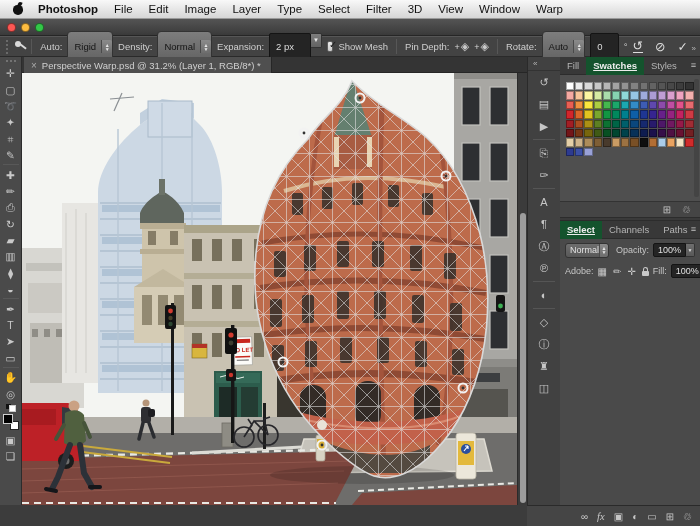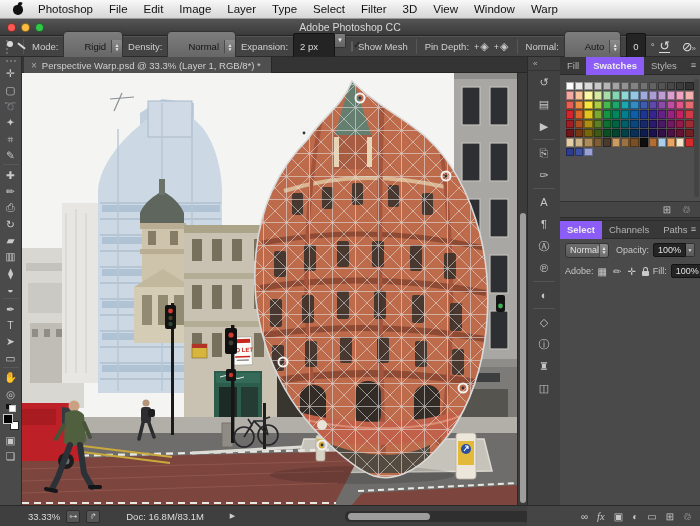--- a/index.html
+++ b/index.html
@@ -9,42 +9,42 @@
 
   
   .menubar{position:absolute;top:0;left:0;right:0;height:19px;
     background:linear-gradient(#f8f8f8,#d6d6d6);border-bottom:1px solid #9a9a9a;
     display:flex;align-items:center;padding-left:10px;font-size:11.5px;color:#111;}
   .apple{width:12px;height:12px;position:relative;margin:0 6px 0 2px;}
   .apple::before{content:"";position:absolute;left:1px;top:2px;width:10px;height:10px;background:#111;border-radius:45% 45% 48% 48%;}
   .apple::after{content:"";position:absolute;left:6px;top:-1px;width:4px;height:4px;background:#111;border-radius:60% 0 60% 0;transform:rotate(20deg);}
   .menu-items{display:flex;}
   .menu-items span{padding:0 8px;line-height:19px;}
-  .menu-items span.b{font-weight:normal;}
+  .menu-items span.b{font-weight:bold;}
 
   
   .titlebar{position:absolute;top:19px;left:0;right:0;height:17px;
     background:linear-gradient(#545454,#3a3a3a);border-bottom:1px solid #262626;
     display:flex;align-items:center;padding-left:7px;}
   .tl{width:9px;height:9px;border-radius:50%;margin-right:5px;border:1px solid rgba(0,0,0,.45);}
   .tl.red{background:#fc5753;} .tl.yel{background:#fdbc40;} .tl.grn{background:#33c748;}
   .wtitle{position:absolute;left:0;right:0;text-align:center;font-size:10.5px;color:#d8d8d8;}
 
   
   .optionsbar{position:absolute;top:36px;left:0;right:0;height:21px;background:#434343;
     border-top:1px solid #565656;border-bottom:1px solid #2a2a2a;
     display:flex;align-items:center;font-size:9.5px;color:#cfcfcf;padding:0 6px;gap:5px;}
   .grip{width:4px;height:14px;border-left:2px dotted #6a6a6a;margin-right:2px;}
   .pinicon{width:15px;height:14px;position:relative;}
   .pinicon::before{content:"";position:absolute;right:2px;top:1px;width:6px;height:6px;background:#d9d9d9;border-radius:50%;}
   .pinicon::after{content:"";position:absolute;left:2px;top:5px;width:9px;height:2px;background:#d9d9d9;transform:rotate(38deg);}
   .osep{width:1px;height:15px;background:#2c2c2c;border-right:1px solid #575757;margin:0 3px;}
   .olabel{white-space:nowrap;}
   .dd{display:flex;align-items:center;height:31px;background:linear-gradient(#7d7d7d,#636363);
-      border:1px solid #333;border-radius:4px;color:#141414;padding-left:20px;white-space:nowrap;}
+      border:1px solid #333;border-radius:4px;color:#141414;padding-left:6px;white-space:nowrap;}
   .spin{width:11px;height:13px;margin-left:5px;background:linear-gradient(#8b8b8b,#6d6d6d);
       border-left:1px solid #4a4a4a;border-radius:0 2px 2px 0;display:flex;flex-direction:column;
       align-items:center;justify-content:center;color:#e8e8e8;font-size:5px;line-height:4px;}
   .spin::before{content:"▲";} .spin::after{content:"▼";}
   .df{display:flex;align-items:center;height:15px;background:#242424;border:1px solid #141414;
       border-radius:2px;color:#dcdcdc;padding:13px 6px;}
   .dfbtn{width:11px;height:15px;background:linear-gradient(#7d7d7d,#636363);border:1px solid #333;
       border-left:none;border-radius:0 2px 2px 0;color:#e8e8e8;font-size:6px;display:flex;align-items:center;justify-content:center;}
   .cb{width:11px;height:11px;background:linear-gradient(#ececec,#cbcbcb);border:1px solid #5f5f5f;
       border-radius:2px;position:relative;}
@@ -84,21 +84,21 @@
   
   .dockstrip{position:absolute;left:527px;top:57px;width:33px;bottom:21px;background:#414141;
        border-left:1px solid #2a2a2a;display:flex;flex-direction:column;align-items:center;}
   .dockhead{width:100%;text-align:left;color:#b5b5b5;font-size:8px;padding:2px 0 2px 5px;border-bottom:1px solid #333;}
   .dicon{width:24px;height:22px;display:flex;align-items:center;justify-content:center;color:#c6c6c6;font-size:11px;}
   .dsep{width:22px;height:1px;background:#333;border-bottom:1px solid #555;margin:2px 0;}
 
   .panels{position:absolute;left:560px;top:57px;width:140px;bottom:21px;background:#4a4a4a;}
   .ptabs{height:18px;background:#383838;display:flex;align-items:center;position:relative;border-bottom:1px solid #2c2c2c;}
   .ptab{padding:0 7px;font-size:9.5px;color:#b4b4b4;line-height:18px;height:18px;}
-  .ptab.active{background:#8b5cf6;color:#ececec;font-weight:bold;}
+  .ptab.active{background:#14532d;color:#ececec;font-weight:bold;text-decoration:underline;}
   .pmenu{position:absolute;right:4px;top:3px;color:#c2c2c2;font-size:9px;}
   .collapser{position:absolute;right:4px;top:-13px;color:#b5b5b5;font-size:8px;}
 
   .swatchbody{height:126px;background:#4f4f4f;padding:7px 4px 0 6px;position:relative;}
   .swrow{display:flex;gap:1px;margin-bottom:1px;}
   .sw{width:8.2px;height:8.4px;border:0.5px solid rgba(0,0,0,.35);}
   .swscroll{position:absolute;right:1px;top:4px;bottom:4px;width:5px;background:#444;border-radius:2px;}
   .swatchbottom{height:16px;background:#454545;border-top:1px solid #333;display:flex;align-items:center;
        justify-content:flex-end;gap:11px;padding-right:9px;color:#c2c2c2;font-size:10px;}
   .pdivider{height:4px;background:#3a3a3a;border-top:1px solid #2c2c2c;border-bottom:1px solid #2c2c2c;}
@@ -174,28 +174,27 @@
         <span>View</span>
         <span>Window</span>
         <span>Warp</span>
       </div>
   </div>
 
   <div class="titlebar">
     <span class="tl red"></span>
     <span class="tl yel"></span>
     <span class="tl grn"></span>
-    <div class="wtitle">Adobe Photoshop CC</div>
   </div>
 
   <div class="optionsbar">
     <div class="grip"></div>
     <div class="pinicon"></div>
     <div class="osep"></div>
-    <span class="olabel">Mode:</span>
+    <span class="olabel">Auto:</span>
     <div class="dd">
         <span>Rigid</span>
         <span class="spin"></span>
       </div>
     <span class="olabel">Density:</span>
     <div class="dd">
         <span>Normal</span>
         <span class="spin"></span>
       </div>
     <span class="olabel">Expansion:</span>
@@ -205,40 +204,40 @@
         </div>
       <div class="dfbtn">▼</div>
     </div>
     <div class="cb"></div>
     <span class="olabel">Show Mesh</span>
     <div class="osep"></div>
     <span class="olabel">Pin Depth:</span>
     <span class="pdbtn">+<i>◈</i></span>
     <span class="pdbtn">+<i>◈</i></span>
     <div class="osep"></div>
-    <span class="olabel">Normal:</span>
+    <span class="olabel">Rotate:</span>
     <div class="dd">
         <span>Auto</span>
         <span class="spin"></span>
       </div>
     <div class="df" style="width:44px;">
         <span>0</span>
       </div>
     <span class="olabel">°</span>
     <div class="obactions">
       <span class="obtn reset">↺</span>
       <span class="obtn">⊘</span>
       <span class="obtn">✓</span>
     </div>
   </div>
 
   <div class="tabbar">
     <div class="tab">
       <span class="tabclose">×</span>
-      <span>Perspective Warp.psd @ 33.3% (Layer 1, RGB/8*) *</span>
+      <span>Perspective Warp.psd @ 31.2% (Layer 1, RGB/8*) *</span>
     </div>
   </div>
 
   <div class="toolstrip">
     <div class="tgrip"></div>
     <div id="tools" style="display:flex;flex-direction:column;align-items:center;">
         <div class="tool">✛</div>
         <div class="tool">▢</div>
         <div class="tool">➰</div>
         <div class="tool">✦</div>
@@ -794,30 +793,20 @@
         <div style="display:flex;">
           <div class="valbox">
               <span>100%</span>
             </div>
           <div class="valbtn">▼</div>
         </div>
       </div>
     </div>
   </div>
 
-  <div class="statusbar">
-    <span class="zoomfield">33.33%</span>
-    <span class="sicon">⊶</span>
-    <span class="sicon">↱</span>
-    <span class="docinfo">Doc: 16.8M/83.1M</span>
-    <span class="expandarrow">▶</span>
-    <div class="hscroll">
-      <div class="hthumb"></div>
-    </div>
-  </div>
 
   <div class="dockbottom" id="layersbottom">
       <span>∞</span>
       <span class="fx">fx</span>
       <span>▣</span>
       <span>◐</span>
       <span>▭</span>
       <span>⊞</span>
       <span>♲</span>
     </div>

